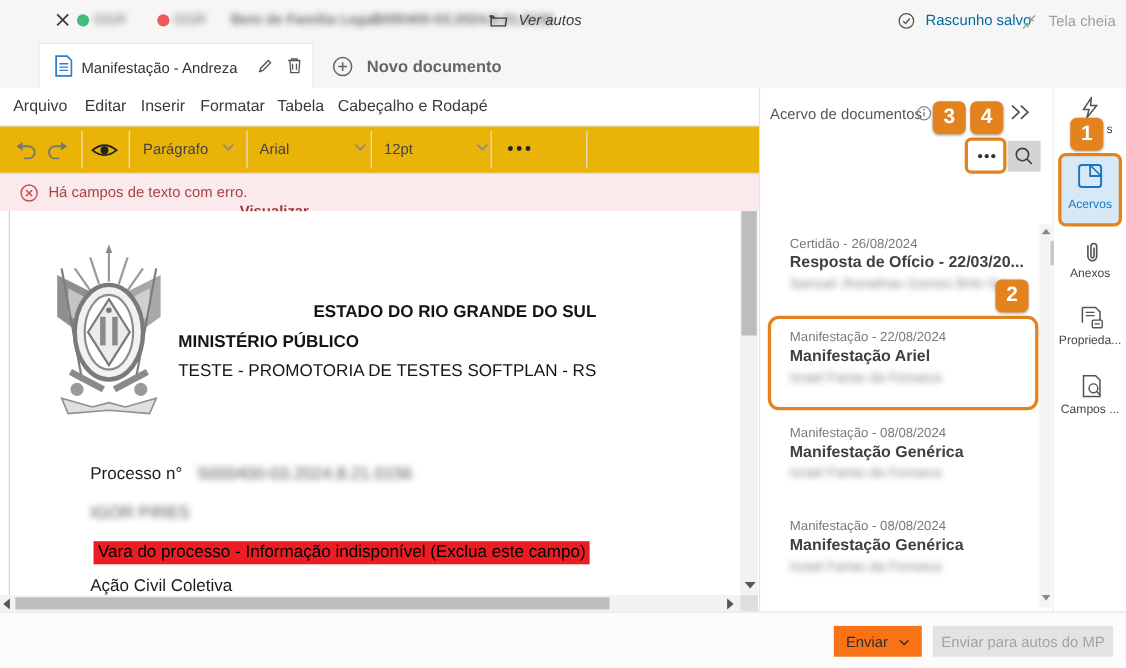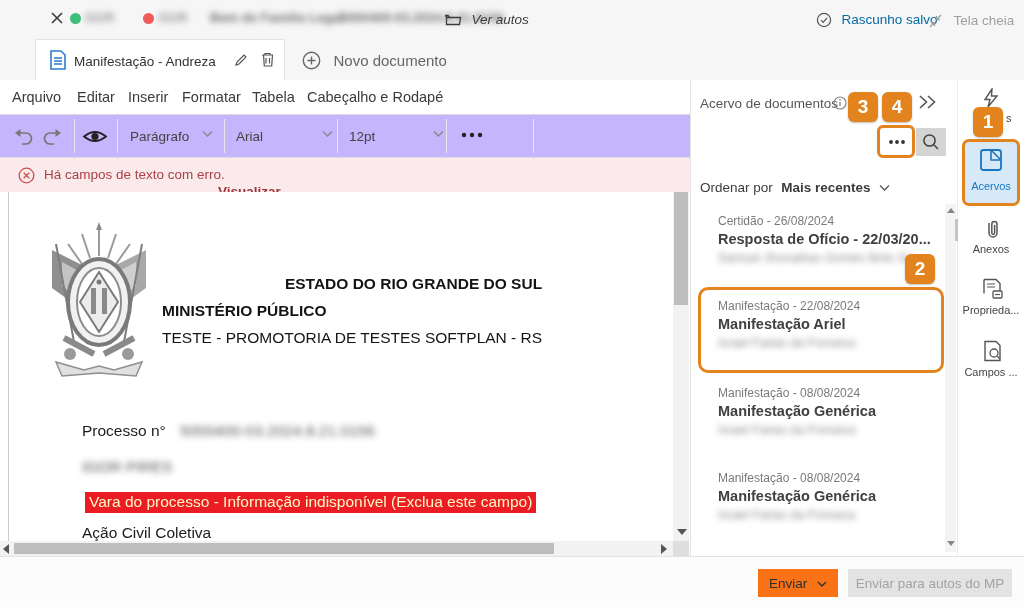--- a/index.html
+++ b/index.html
@@ -11,37 +11,37 @@
   .redact{filter:blur(3px);}
   .dot{width:11px;height:11px;border-radius:50%;display:inline-block;}
   .top-txt{font-size:13px;color:#6e6e6e;white-space:nowrap;}
   .verautos{font-size:13.5px;color:#3c3c3c;}
   .gray-txt{color:#9f9f9f;}
   
   .tabrow{left:0;top:37px;width:1024px;height:43px;background:#f6f6f6;}
   .doctab{left:35px;top:39px;width:250px;height:41px;background:#fff;
           border:1px solid #e4e4e4;border-bottom:none;box-sizing:border-box;}
   .tabtitle{font-size:13.5px;color:#333;}
-  .newdoc{font-size:15px;color:#666;font-weight:400;}
+  .newdoc{font-size:15px;color:#666;font-weight:700;}
   
   .menubar{left:0;top:80px;width:690px;height:35px;background:#fff;border-bottom:1px solid #dcdcdc;box-sizing:border-box;}
   .menu-item{font-size:14.5px;color:#3a3a3a;position:absolute;top:9px;cursor:default;}
-  .toolbar{left:0;top:115px;width:690px;height:43px;background:#c4b5fd;border-bottom:1px solid #dcdcdc;box-sizing:border-box;}
+  .toolbar{left:0;top:115px;width:690px;height:43px;background:#eab308;border-bottom:1px solid #dcdcdc;box-sizing:border-box;}
   .tooldiv{position:absolute;top:4px;width:1px;height:34px;background:#e7e7e7;}
   .dd-label{font-size:13.5px;color:#444;}
   
   .banner{left:0;top:158px;width:690px;height:34px;background:#fbeaec;}
   .banner-txt{font-size:13.5px;color:#a94145;}
   .banner-link{font-size:13.5px;color:#9c3438;font-weight:bold;text-decoration:underline;cursor:pointer;}
   
   .canvas{left:0;top:192px;width:673px;height:349px;background:#fff;overflow:hidden;}
   .page-edge{left:8px;top:192px;width:1px;height:349px;background:#cccccc;}
   .doc-h{font-size:15.5px;color:#141414;line-height:27px;white-space:nowrap;}
   .doc-t{font-size:15.5px;color:#1c1c1c;white-space:nowrap;}
-  .red-band{display:inline-block;background:#ec1c24;color:#fef9c3;font-size:15.5px;padding:1px 4px 2px 4px;white-space:nowrap;}
+  .red-band{display:inline-block;background:#ec1c24;color:#000000;font-size:15.5px;padding:1px 4px 2px 4px;white-space:nowrap;}
   
   .vsb{left:673px;top:192px;width:16px;height:349px;background:#f2f2f2;}
   .vsb-thumb{left:674px;top:192px;width:14px;height:113px;background:#bdbdbd;}
   .hsb{left:0;top:541px;width:673px;height:15px;background:#f2f2f2;}
   .hsb-thumb{left:14px;top:543px;width:540px;height:11px;background:#bdbdbd;}
   .sb-corner{left:673px;top:541px;width:16px;height:15px;background:#dedede;}
   .tri{width:0;height:0;position:absolute;}
   
   .panel{left:690px;top:80px;width:268px;height:476px;background:#fff;border-left:1px solid #e3e3e3;box-sizing:border-box;}
   .panel-title{font-size:13.5px;color:#565656;}
@@ -306,29 +306,20 @@
         <circle cx="18" cy="5" r="1.9" fill="#333"></circle>
       </svg>
   </div>
   <div class="abs mag-btn">
     <svg width="18" height="18" style="margin:5px 0 0 6px;">
         <circle cx="7.5" cy="7.5" r="5.6" fill="none" stroke="#3f3f3f" stroke-width="1.5"></circle>
         <line x1="11.8" y1="11.8" x2="16" y2="16" stroke="#3f3f3f" stroke-width="1.5"></line>
       </svg>
   </div>
 
-  <div class="abs" style="left:700px;top:178px;">
-    <span class="sort-txt">Ordenar por</span>
-    <span class="sort-txt" style="font-weight:bold;margin-left:4px;">Mais recentes</span>
-    <span style="display:inline-block;margin-left:4px;">
-      <svg width="11" height="8">
-          <path d="M1 1.5 L5.5 6 L10 1.5" fill="none" stroke="#555" stroke-width="1.3"></path>
-        </svg>
-    </span>
-  </div>
 
   <div class="abs" style="left:718px;top:214px;">
     <div class="item-meta">Certidão - 26/08/2024</div>
     <div class="item-title" style="margin-top:3px;">Resposta de Ofício - 22/03/20...</div>
     <div class="item-author redact" style="margin-top:4px;">Samuel Jhonathas Gomes Brito So</div>
   </div>
 
   <div class="abs hl-box"></div>
   <div class="abs" style="left:718px;top:299px;">
     <div class="item-meta">Manifestação - 22/08/2024</div>

